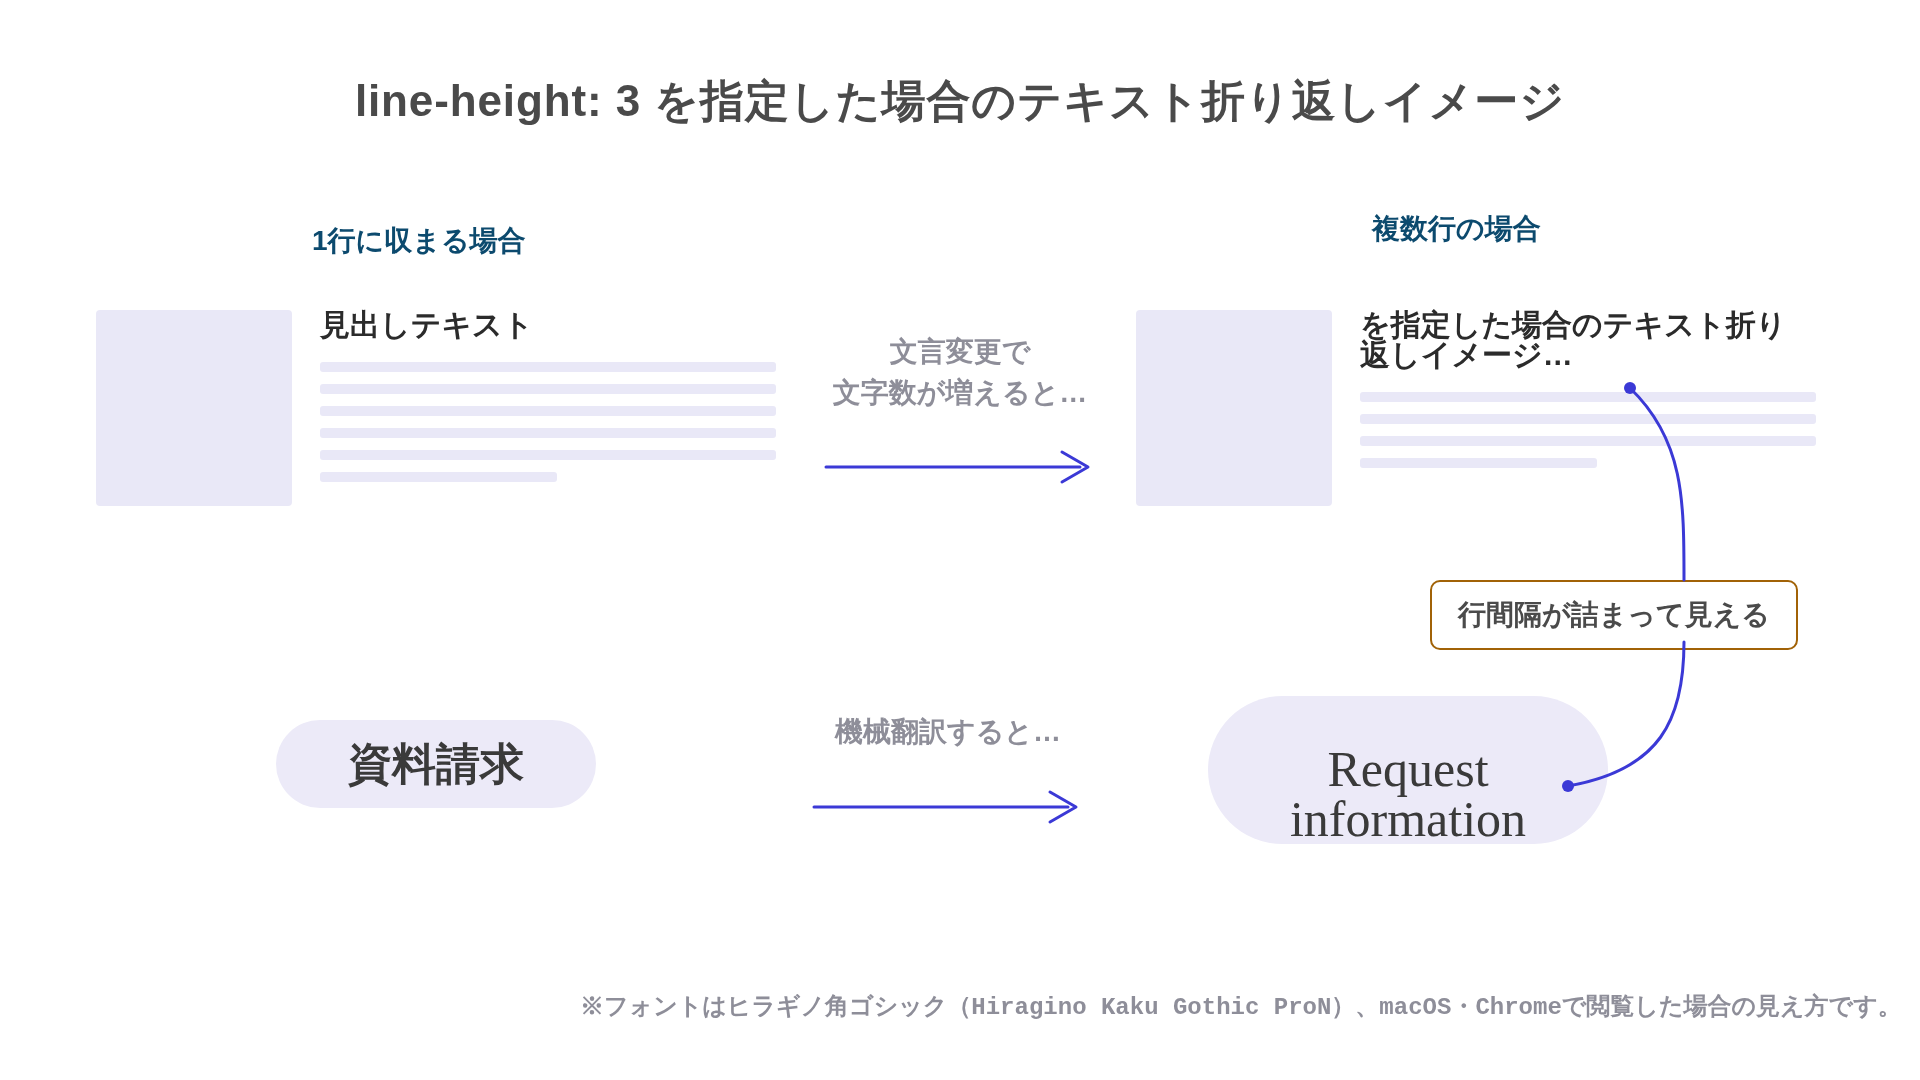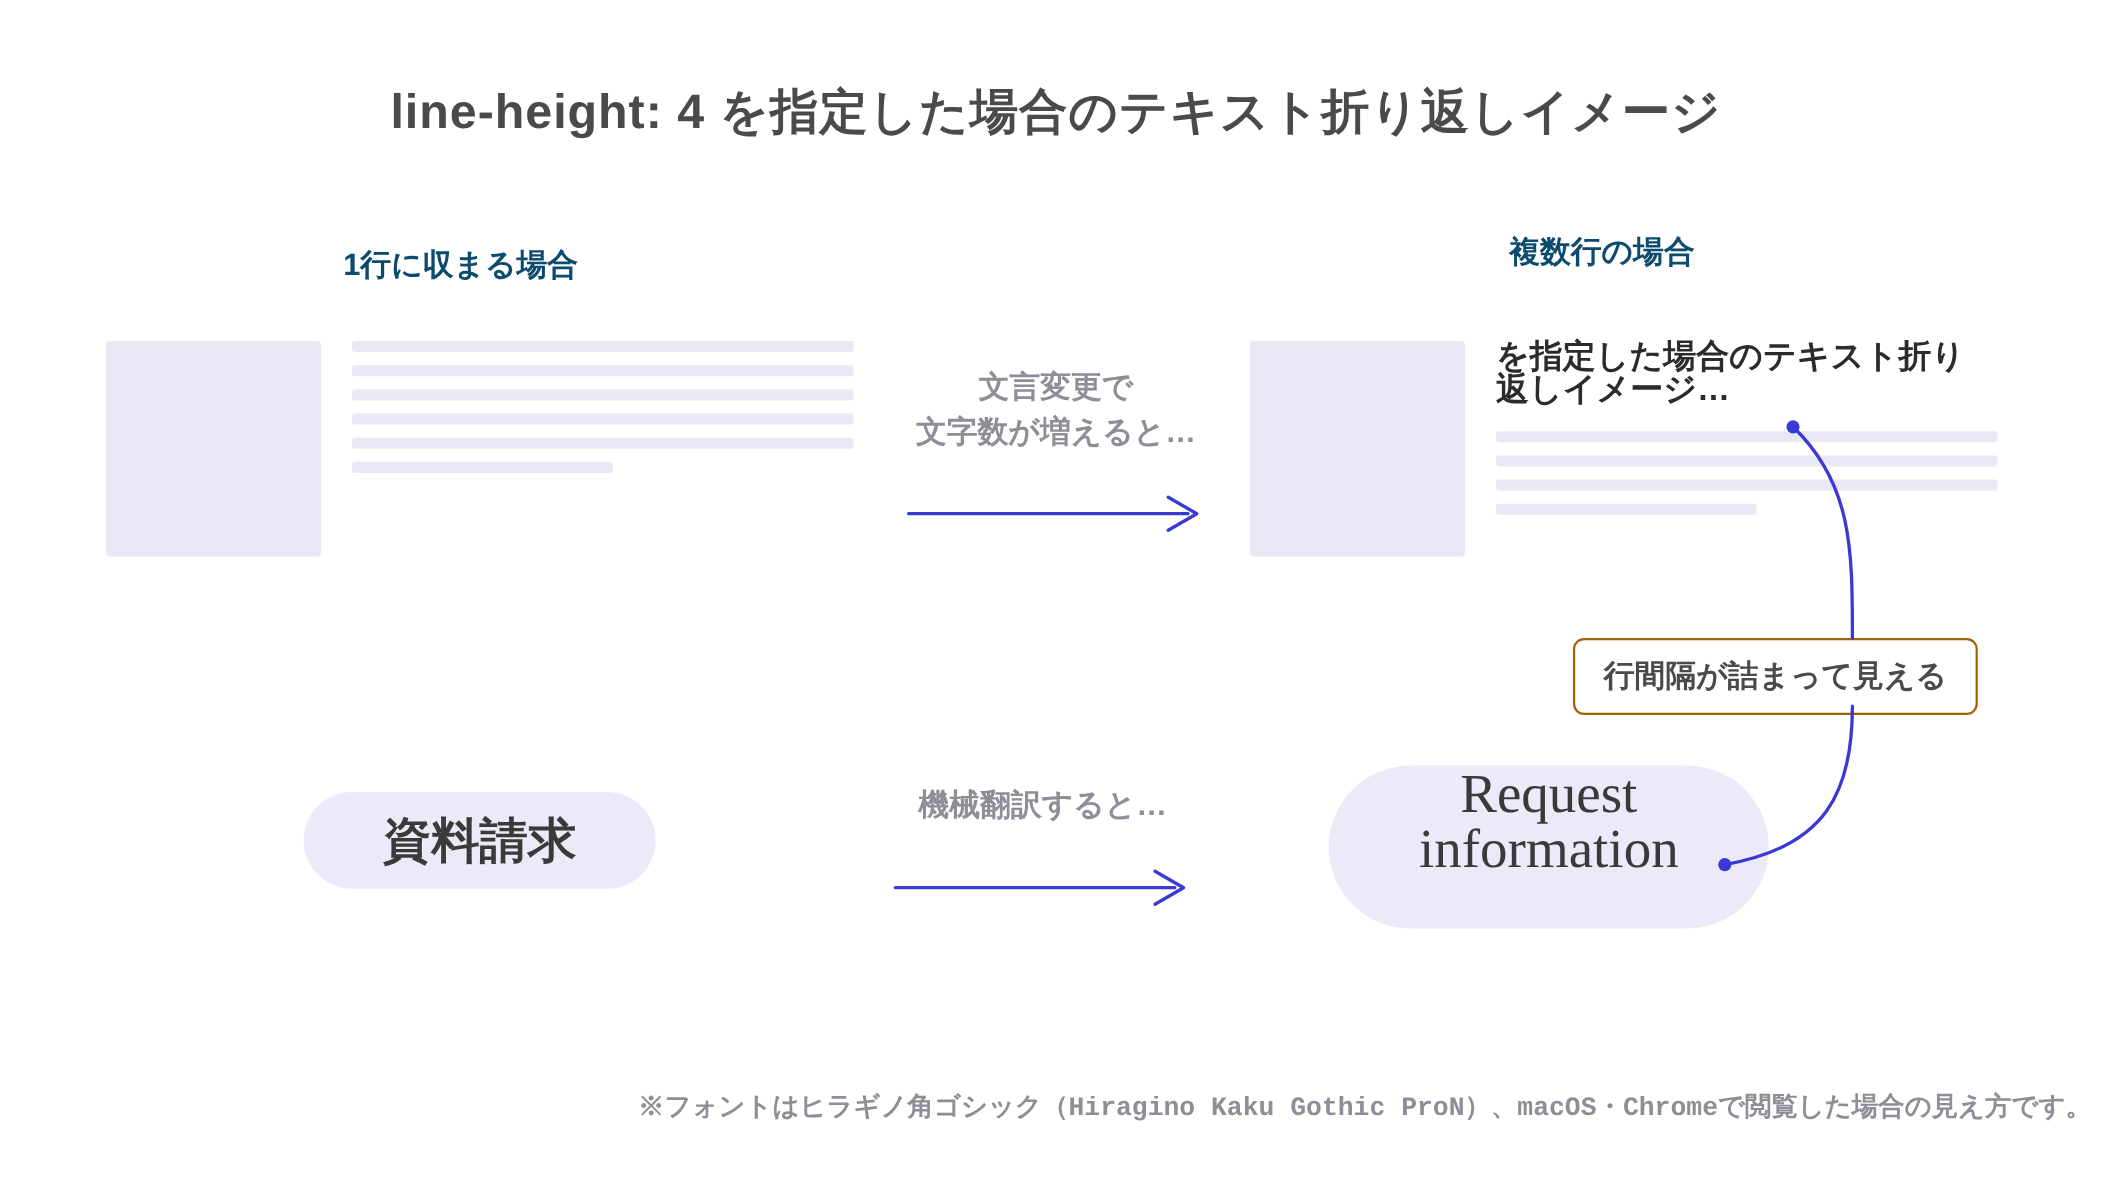--- a/index.html
+++ b/index.html
@@ -132,21 +132,21 @@
     font-size: 44px;
     font-weight: 700;
   }
   .pill.right {
     position: absolute;
     top: 696px;
     left: 1208px;
     width: 400px;
     height: 148px;
     display: flex;
-    align-items: flex-start;
+    align-items: flex-end;
     justify-content: center;
   }
   .pill.right .pill-text {
     font-family: Georgia, "Times New Roman", serif;
     font-size: 50px;
     line-height: 1;
     text-align: center;
     color: #3a3a3a;
     font-weight: 400;
     white-space: pre-line;
@@ -171,28 +171,29 @@
     font-weight: 700;
     color: #8e8e99;
     font-family: Liberation Mono, monospace;
   }
 </style>
 </head>
 <body>
 
 <div class="stage">
 
-  <h1 class="title">line-height: 4 を指定した場合のテキスト折り返しイメージ</h1>
+  <h1 class="title">line-height: 3 を指定した場合のテキスト折り返しイメージ</h1>
 
   <div class="case-label left">1行に収まる場合</div>
   <div class="case-label right">複数行の場合</div>
 
   <div class="card left">
     <div class="thumb"></div>
     <div class="card-body">
+      <div class="heading">見出しテキスト</div>
       <div class="skeleton">
         <div class="line"></div>
         <div class="line"></div>
         <div class="line"></div>
         <div class="line"></div>
         <div class="line"></div>
         <div class="line short"></div>
       </div>
     </div>
   </div>

